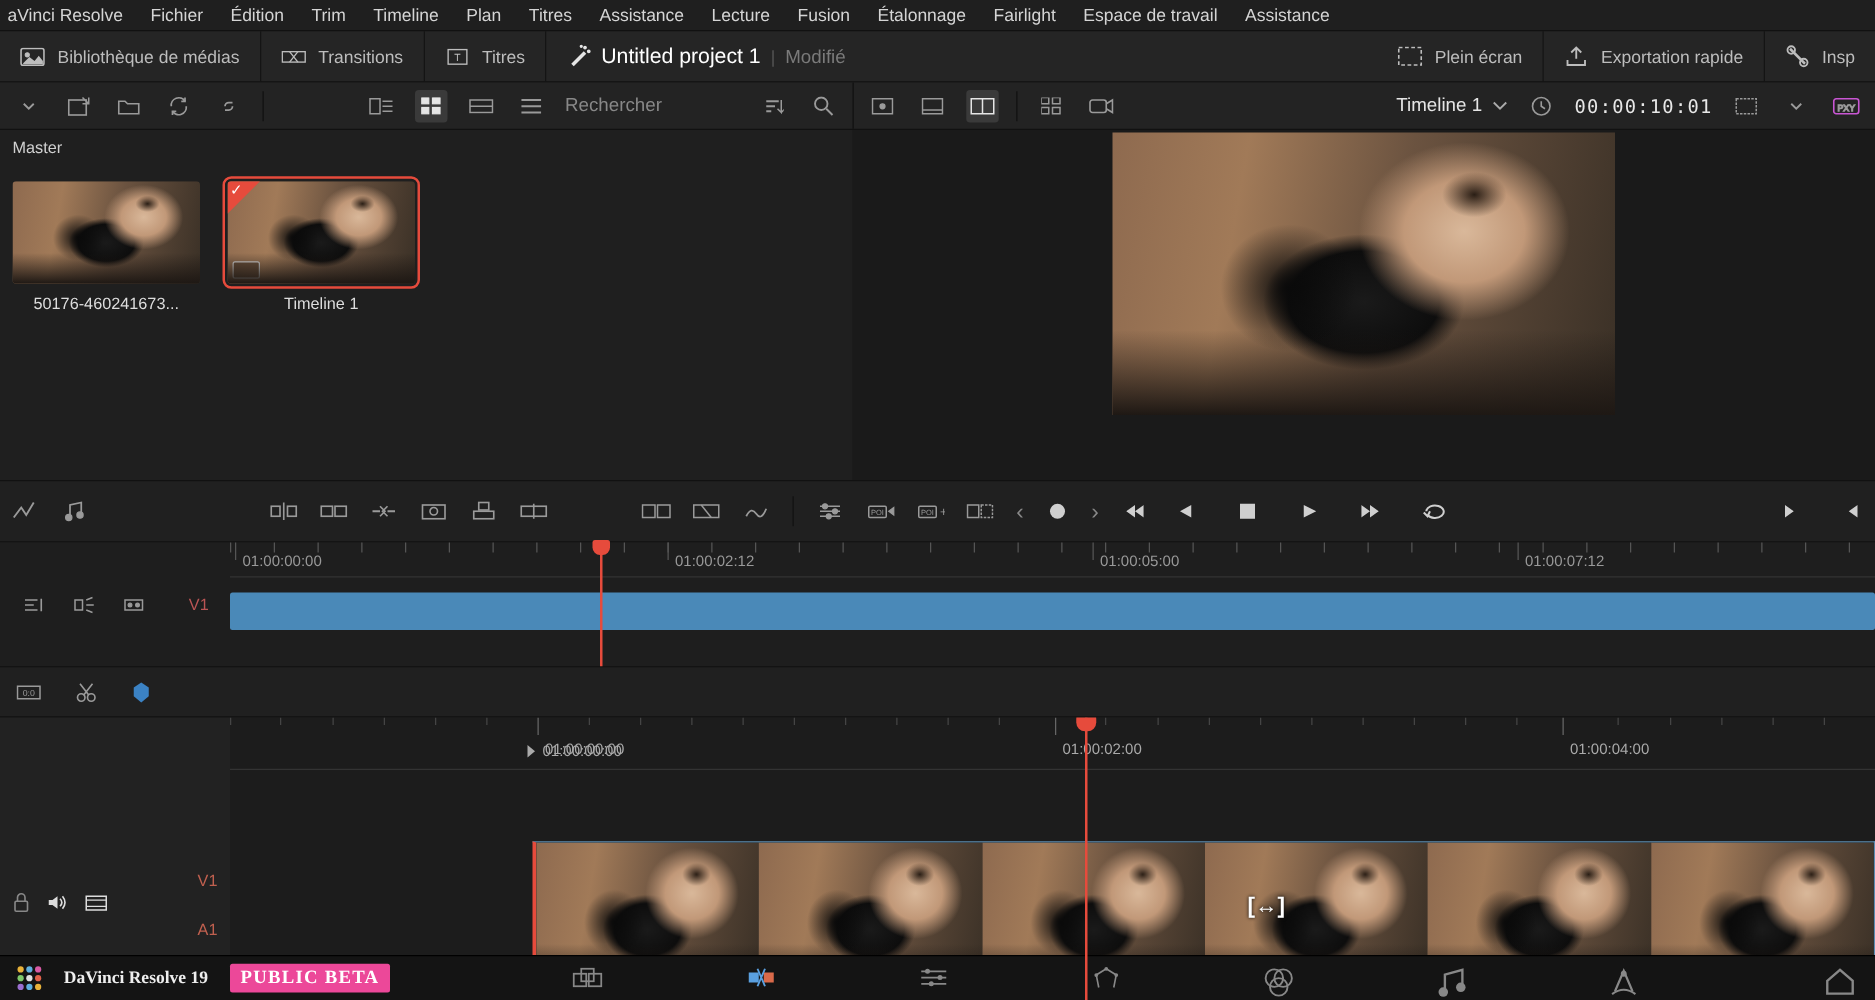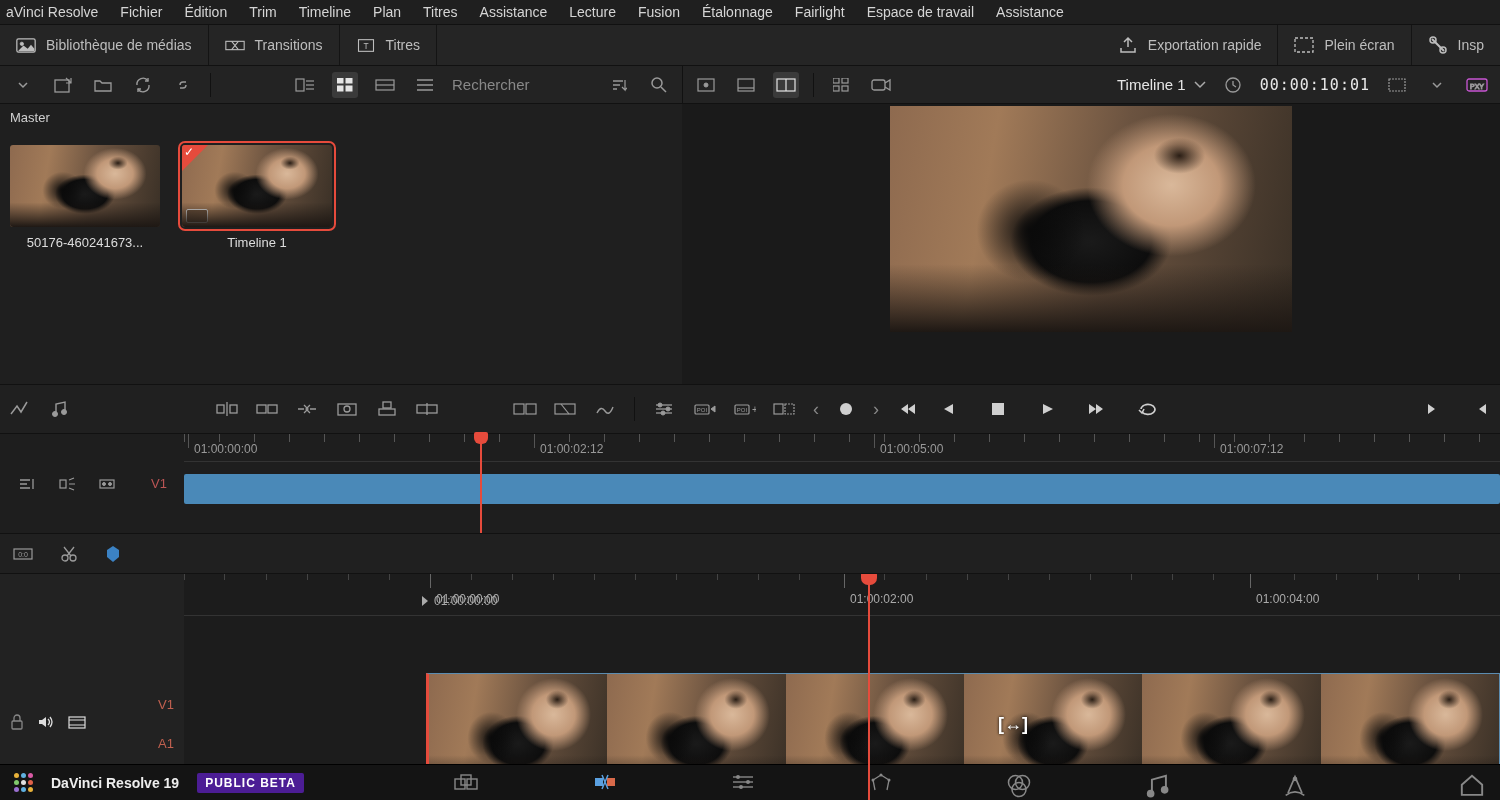--- a/index.html
+++ b/index.html
@@ -74,23 +74,23 @@
   .in-marker { position:absolute; top:20px; color:#aaa; font-size:12px;}
   .in-marker::before { content:""; position:absolute; left:-12px; top:2px; width:0; height:0; border-left:6px solid #aaa; border-top:5px solid transparent; border-bottom:5px solid transparent;}
 
   .video-track { position:absolute; top:55px; left:0; right:0; height:135px; }
   .clip { position:absolute; top:44px; height:118px; border:1px solid #5b8cb0; border-left:3px solid #e64b3c; overflow:hidden; display:flex;}
   .clip .frame { flex:1; min-width:0; position:relative; }
   .playhead { position:absolute; top:0; bottom:0; width:2px; background:#e64b3c; z-index:5;}
   .playhead::before { content:""; position:absolute; top:-2px; left:-7px; width:16px; height:13px; background:#e64b3c; border-radius:3px 3px 7px 7px; }
   .trim-cursor { position:absolute; color:#fff; font-size:18px; font-weight:bold; z-index:6; pointer-events:none; text-shadow:0 0 3px #000;}
 
-  .footer { position:absolute; left:0; right:0; bottom:0; height:36px; background:#141414; display:flex; align-items:center; padding:0 14px; gap:18px; border-top:1px solid #000;}
+  .footer { position:absolute; left:0; right:0; bottom:0; height:36px; background:#141414; display:flex; align-items:center; padding:0 14px; gap:18px; border-top:1px solid #000;font-family:Liberation Serif, serif;}
   .footer-title { color:#eee; font-weight:600; font-size:14px;}
-  .beta-badge { background:#4c1d95; color:#fff; font-size:12px; font-weight:700; padding:3px 8px; border-radius:2px; letter-spacing:1px;}
+  .beta-badge { background:#ec4899; color:#fff; font-size:15px; font-weight:700; padding:3px 8px; border-radius:2px; letter-spacing:1px;}
   .page-icons { flex:1; display:flex; justify-content:center; gap:110px; align-items:center;}
   .page-icon { width:28px; height:22px; fill:#888;}
   .page-icon.active { fill:#5aa0e0;}
   .logo-dots { display:grid; grid-template-columns:repeat(3,5px); grid-template-rows:repeat(3,5px); gap:2px;}
   .logo-dots span { width:5px; height:5px; border-radius:50%;}
 
   
   .photo {
     background:
       radial-gradient(ellipse 30% 45% at 70% 35%, #d9b89a 0%, #c19878 40%, transparent 70%),
@@ -148,37 +148,50 @@
   </div>
   <div class="tb-item">
     <span class="tb-icon">
       <svg viewBox="0 0 24 18">
           <rect x="3" y="2" width="18" height="14" fill="none" stroke-width="1.3"></rect>
           <text x="12" y="13" font-size="10" text-anchor="middle" fill="#bdbdbd" stroke="none">T</text>
         </svg>
     </span>
     <span>Titres</span>
   </div>
+  <div class="tb-item" style="gap:8px; border-right:none;">
+    <span class="tb-icon" style="fill:#e5e5e5; stroke:#e5e5e5;">
+      <svg viewBox="0 0 20 20">
+          <path d="M4 16 L14 6 L16 8 L6 18 Z" fill="#e5e5e5" stroke="none"></path>
+          <circle cx="15" cy="3" r="1"></circle>
+          <circle cx="18" cy="6" r="1"></circle>
+          <circle cx="12" cy="2" r="0.8"></circle>
+        </svg>
+    </span>
+    <span class="proj-title">Untitled project 1</span>
+    <span style="color:#555;">|</span>
+    <span class="modified">Modifié</span>
+  </div>
   <div class="tb-spacer"></div>
+  <div class="tb-item">
+    <span class="tb-icon">
+      <svg viewBox="0 0 20 16">
+          <rect x="1" y="1" width="18" height="14" fill="none" stroke-width="1.3" stroke-dasharray="3 2"></rect>
+        </svg>
+    </span>
+    <span>Plein écran</span>
+  </div>
   <div class="tb-item">
     <span class="tb-icon">
       <svg viewBox="0 0 20 20">
           <path d="M3 13 V17 H17 V13" fill="none" stroke-width="1.5"></path>
           <path d="M10 3 V12 M6 7 L10 3 L14 7" fill="none" stroke-width="1.5"></path>
         </svg>
     </span>
     <span>Exportation rapide</span>
-  </div>
-  <div class="tb-item">
-    <span class="tb-icon">
-      <svg viewBox="0 0 20 16">
-          <rect x="1" y="1" width="18" height="14" fill="none" stroke-width="1.3" stroke-dasharray="3 2"></rect>
-        </svg>
-    </span>
-    <span>Plein écran</span>
   </div>
   <div class="tb-item" style="border-right:none;">
     <span class="tb-icon">
       <svg viewBox="0 0 20 20">
           <path d="M4 4 L10 10 M16 16 L10 10" stroke-width="2"></path>
           <circle cx="5" cy="5" r="3" fill="none" stroke-width="1.5"></circle>
           <circle cx="15" cy="15" r="3" fill="none" stroke-width="1.5"></circle>
         </svg>
     </span>
     <span>Insp</span>

